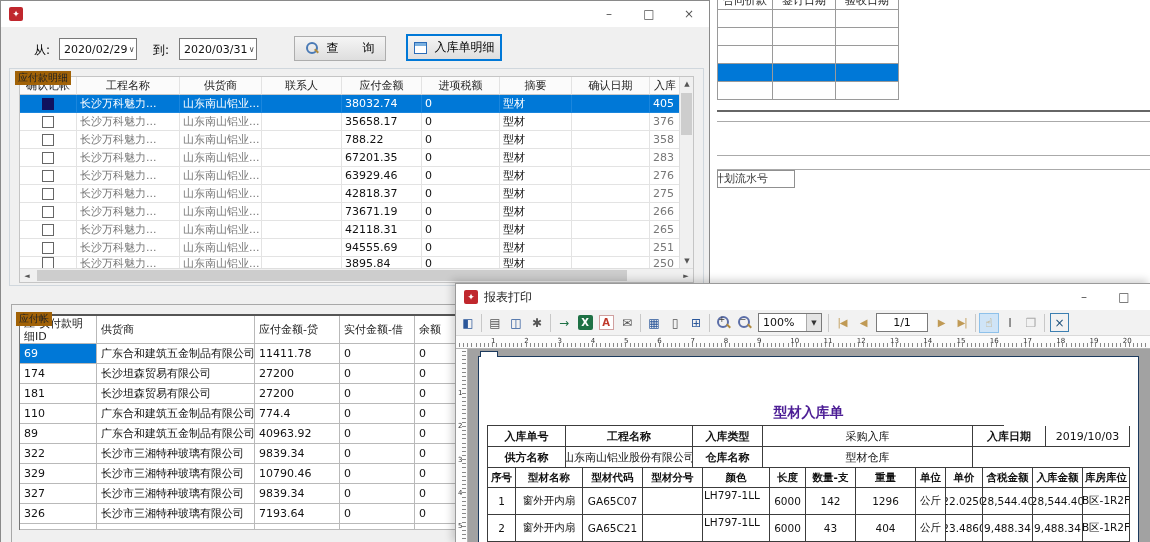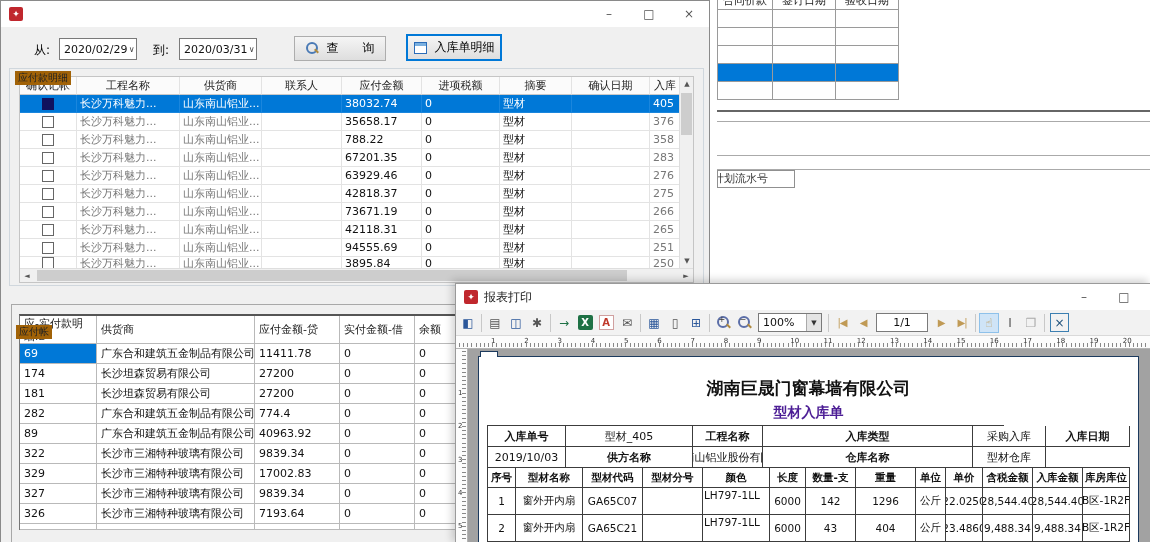--- a/index.html
+++ b/index.html
@@ -385,21 +385,21 @@
       <span class="sb-arrow" style="bottom:0;">▼</span>
       <span class="sb-thumb" style="left:1px;right:1px;top:16px;height:42px;"></span>
     </div>
     <div id="t1-hscroll">
       <span class="sb-arrow" style="left:0;">◄</span>
       <span class="sb-arrow" style="right:0;">►</span>
       <span class="sb-thumb" style="top:1px;bottom:1px;left:17px;width:590px;"></span>
     </div>
   </div>
 
-  <span class="grouplabel" style="left:15px;top:308px;font-family:Liberation Mono, monospace;">应付帐</span>
+  <span class="grouplabel" style="left:15px;top:295px;font-family:Liberation Mono, monospace;">应付帐</span>
   <div class="groupbox" style="left:10px;top:303px;width:692px;height:242px;border-color:#a8a8a8;"></div>
 
   <div id="t2">
     <div id="t2-head" class="t2-grid">
         <span class="t2c th2">应-实付款明细ID</span>
         <span class="t2c th2">供货商</span>
         <span class="t2c th2">应付金额-贷</span>
         <span class="t2c th2">实付金额-借</span>
         <span class="t2c th2">余额</span>
       </div>
@@ -419,21 +419,21 @@
           <span class="t2c">0</span>
         </div>
         <div class="t2-grid t2-row">
           <span class="t2c">181</span>
           <span class="t2c">长沙坦森贸易有限公司</span>
           <span class="t2c">27200</span>
           <span class="t2c">0</span>
           <span class="t2c">0</span>
         </div>
         <div class="t2-grid t2-row">
-          <span class="t2c">282</span>
+          <span class="t2c">110</span>
           <span class="t2c">广东合和建筑五金制品有限公司</span>
           <span class="t2c">774.4</span>
           <span class="t2c">0</span>
           <span class="t2c">0</span>
         </div>
         <div class="t2-grid t2-row">
           <span class="t2c">89</span>
           <span class="t2c">广东合和建筑五金制品有限公司</span>
           <span class="t2c">40963.92</span>
           <span class="t2c">0</span>
@@ -442,21 +442,21 @@
         <div class="t2-grid t2-row">
           <span class="t2c">322</span>
           <span class="t2c">长沙市三湘特种玻璃有限公司</span>
           <span class="t2c">9839.34</span>
           <span class="t2c">0</span>
           <span class="t2c">0</span>
         </div>
         <div class="t2-grid t2-row">
           <span class="t2c">329</span>
           <span class="t2c">长沙市三湘特种玻璃有限公司</span>
-          <span class="t2c">17002.83</span>
+          <span class="t2c">10790.46</span>
           <span class="t2c">0</span>
           <span class="t2c">0</span>
         </div>
         <div class="t2-grid t2-row">
           <span class="t2c">327</span>
           <span class="t2c">长沙市三湘特种玻璃有限公司</span>
           <span class="t2c">9839.34</span>
           <span class="t2c">0</span>
           <span class="t2c">0</span>
         </div>
@@ -542,25 +542,23 @@
     <span id="hruler-nums"><span class="rnum" style="left: 35px;">1</span><span class="rnum" style="left: 68.25px;">2</span><span class="rnum" style="left: 101.5px;">3</span><span class="rnum" style="left: 134.75px;">4</span><span class="rnum" style="left: 168px;">5</span><span class="rnum" style="left: 201.25px;">6</span><span class="rnum" style="left: 234.5px;">7</span><span class="rnum" style="left: 267.75px;">8</span><span class="rnum" style="left: 301px;">9</span><span class="rnum" style="left: 334.25px;">10</span><span class="rnum" style="left: 367.5px;">11</span><span class="rnum" style="left: 400.75px;">12</span><span class="rnum" style="left: 434px;">13</span><span class="rnum" style="left: 467.25px;">14</span><span class="rnum" style="left: 500.5px;">15</span><span class="rnum" style="left: 533.75px;">16</span><span class="rnum" style="left: 567px;">17</span><span class="rnum" style="left: 600.25px;">18</span><span class="rnum" style="left: 633.5px;">19</span><span class="rnum" style="left: 666.75px;">20</span></span>
   </div>
   <div class="vruler">
     <span class="ticks"></span>
     <span id="vruler-nums"><span class="vnum" style="top: 40px;">1</span><span class="vnum" style="top: 73.25px;">2</span><span class="vnum" style="top: 106.5px;">3</span><span class="vnum" style="top: 139.75px;">4</span><span class="vnum" style="top: 173px;">5</span></span>
   </div>
 
   <div class="preview">
     <div class="page">
       <span class="page-tab"></span>
-      <div class="rep-company">湖南巨晟门窗幕墙有限公司</div>
       <div class="rep-form">型材入库单</div>
       <div class="info-grid">
         <span class="ic b">入库单号</span>
-        <span class="ic">型材_405</span>
         <span class="ic b">工程名称</span>
         <span class="ic b">入库类型</span>
         <span class="ic">采购入库</span>
         <span class="ic b">入库日期</span>
         <span class="ic">2019/10/03</span>
         <span class="ic b">供方名称</span>
         <span class="ic">山东南山铝业股份有限公司</span>
         <span class="ic b">仓库名称</span>
         <span class="ic">型材仓库</span>
       </div>

